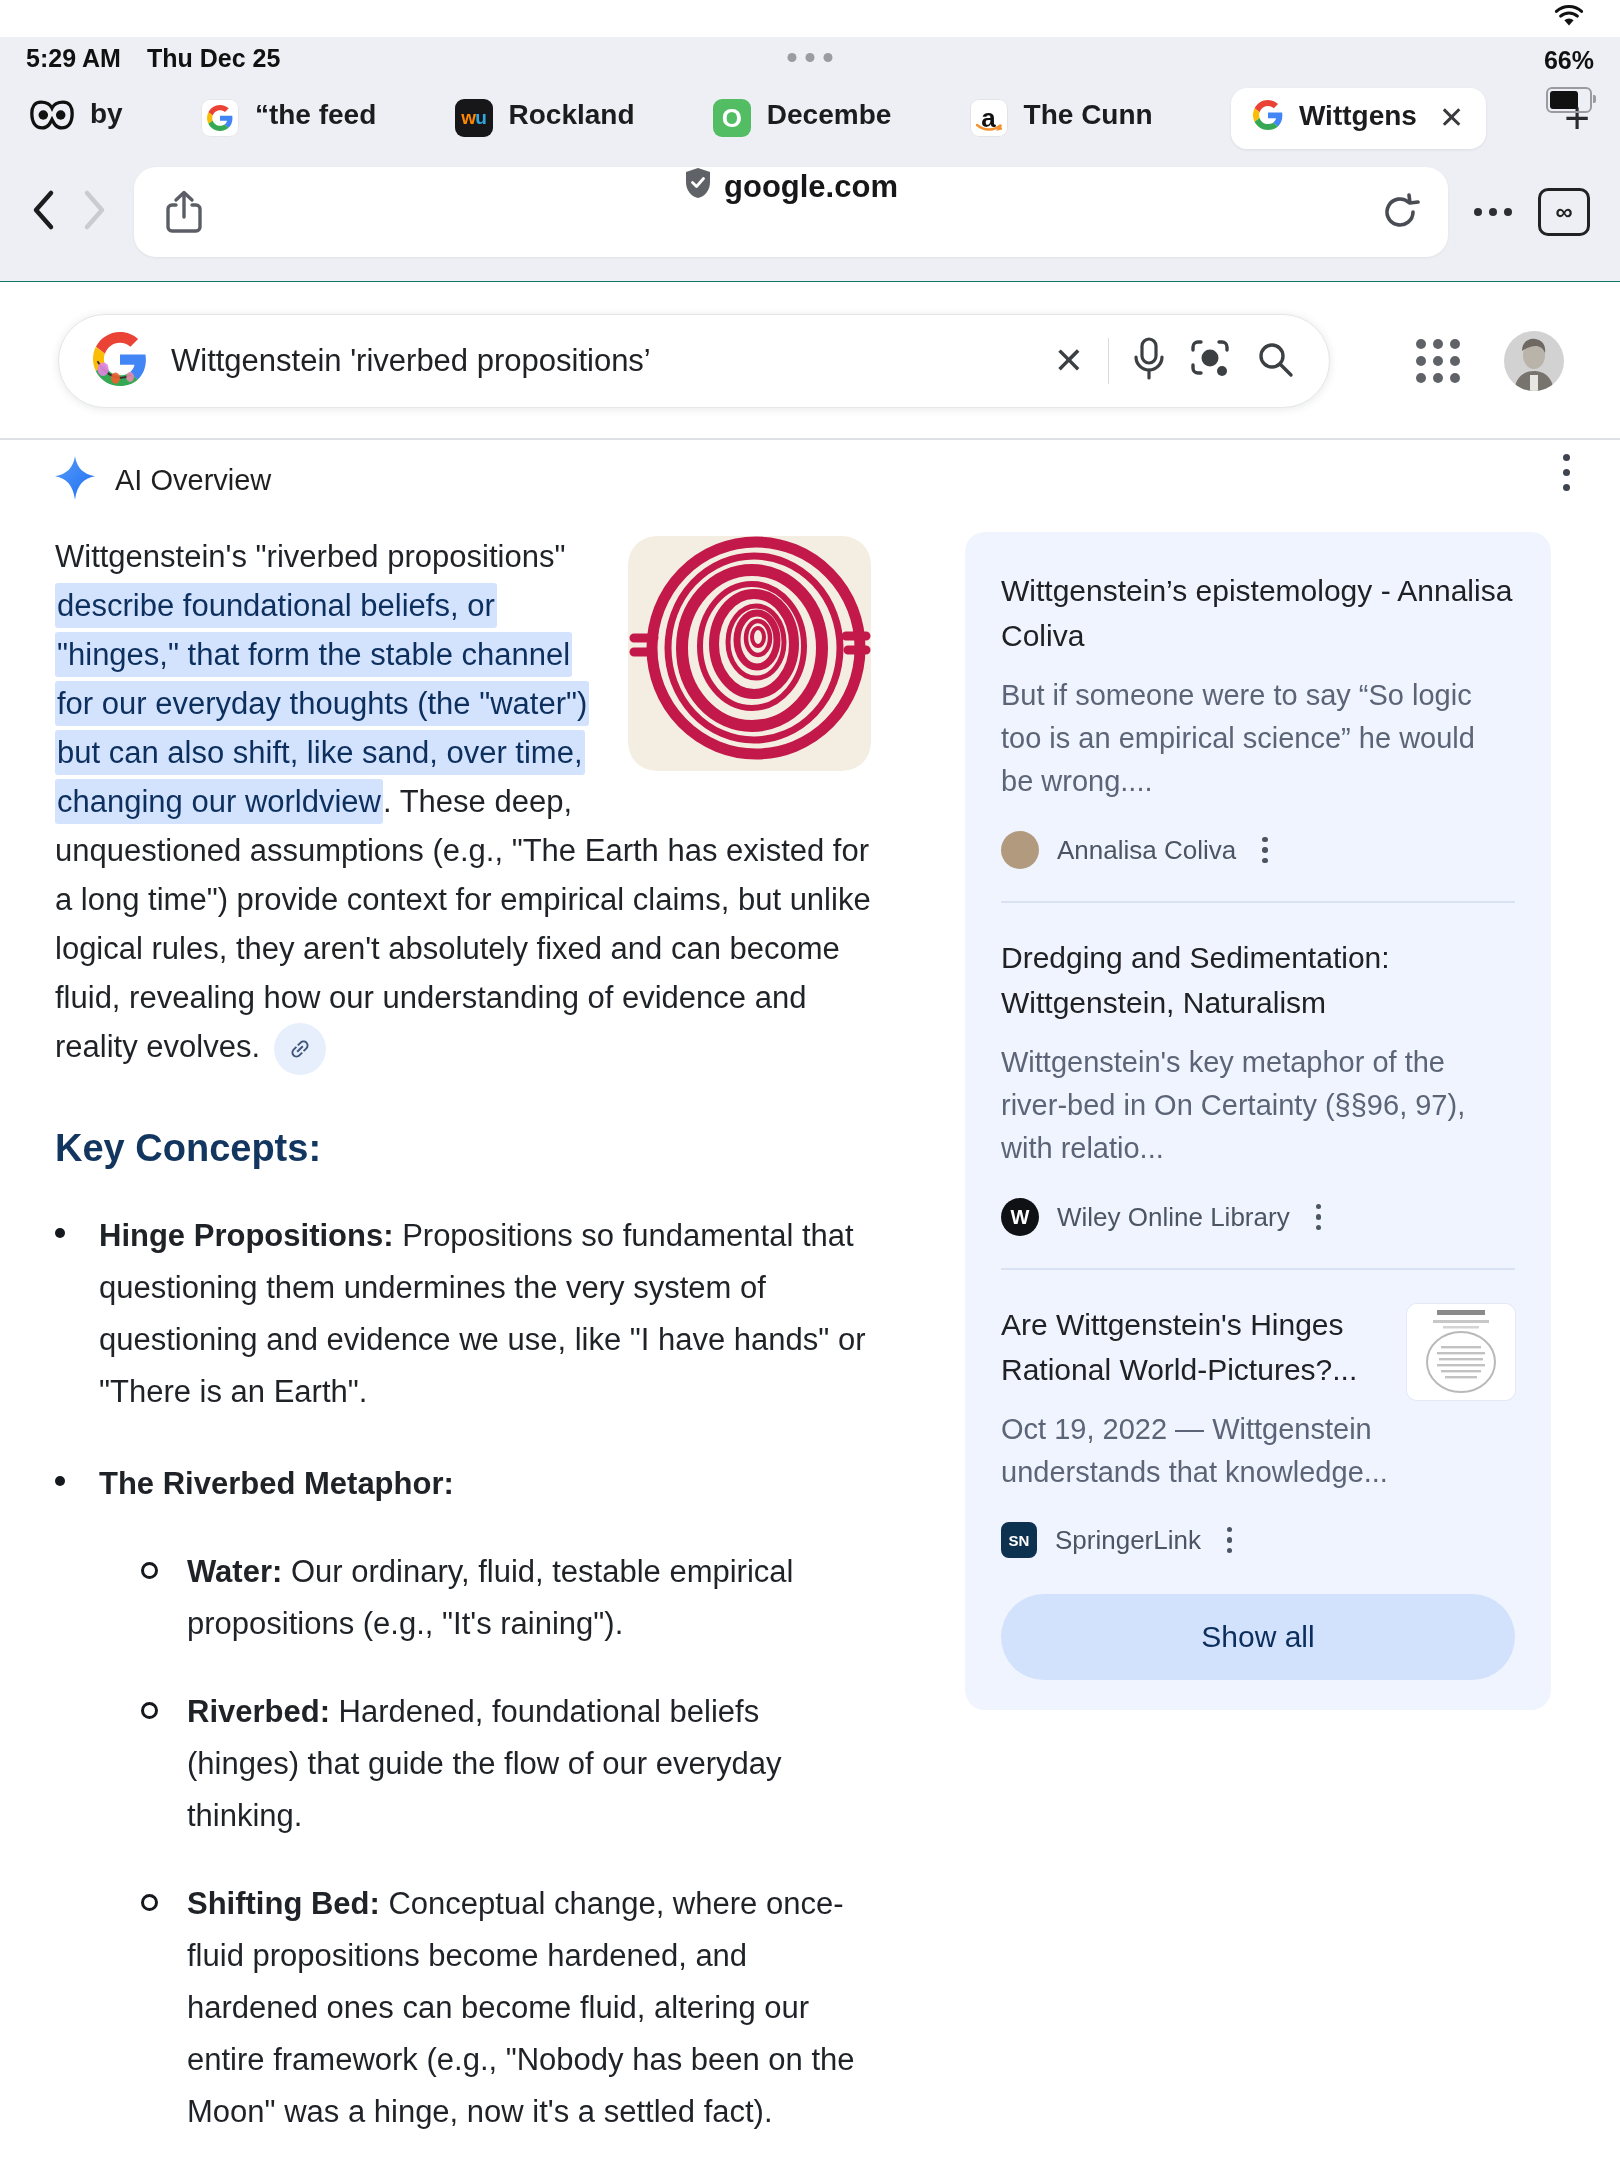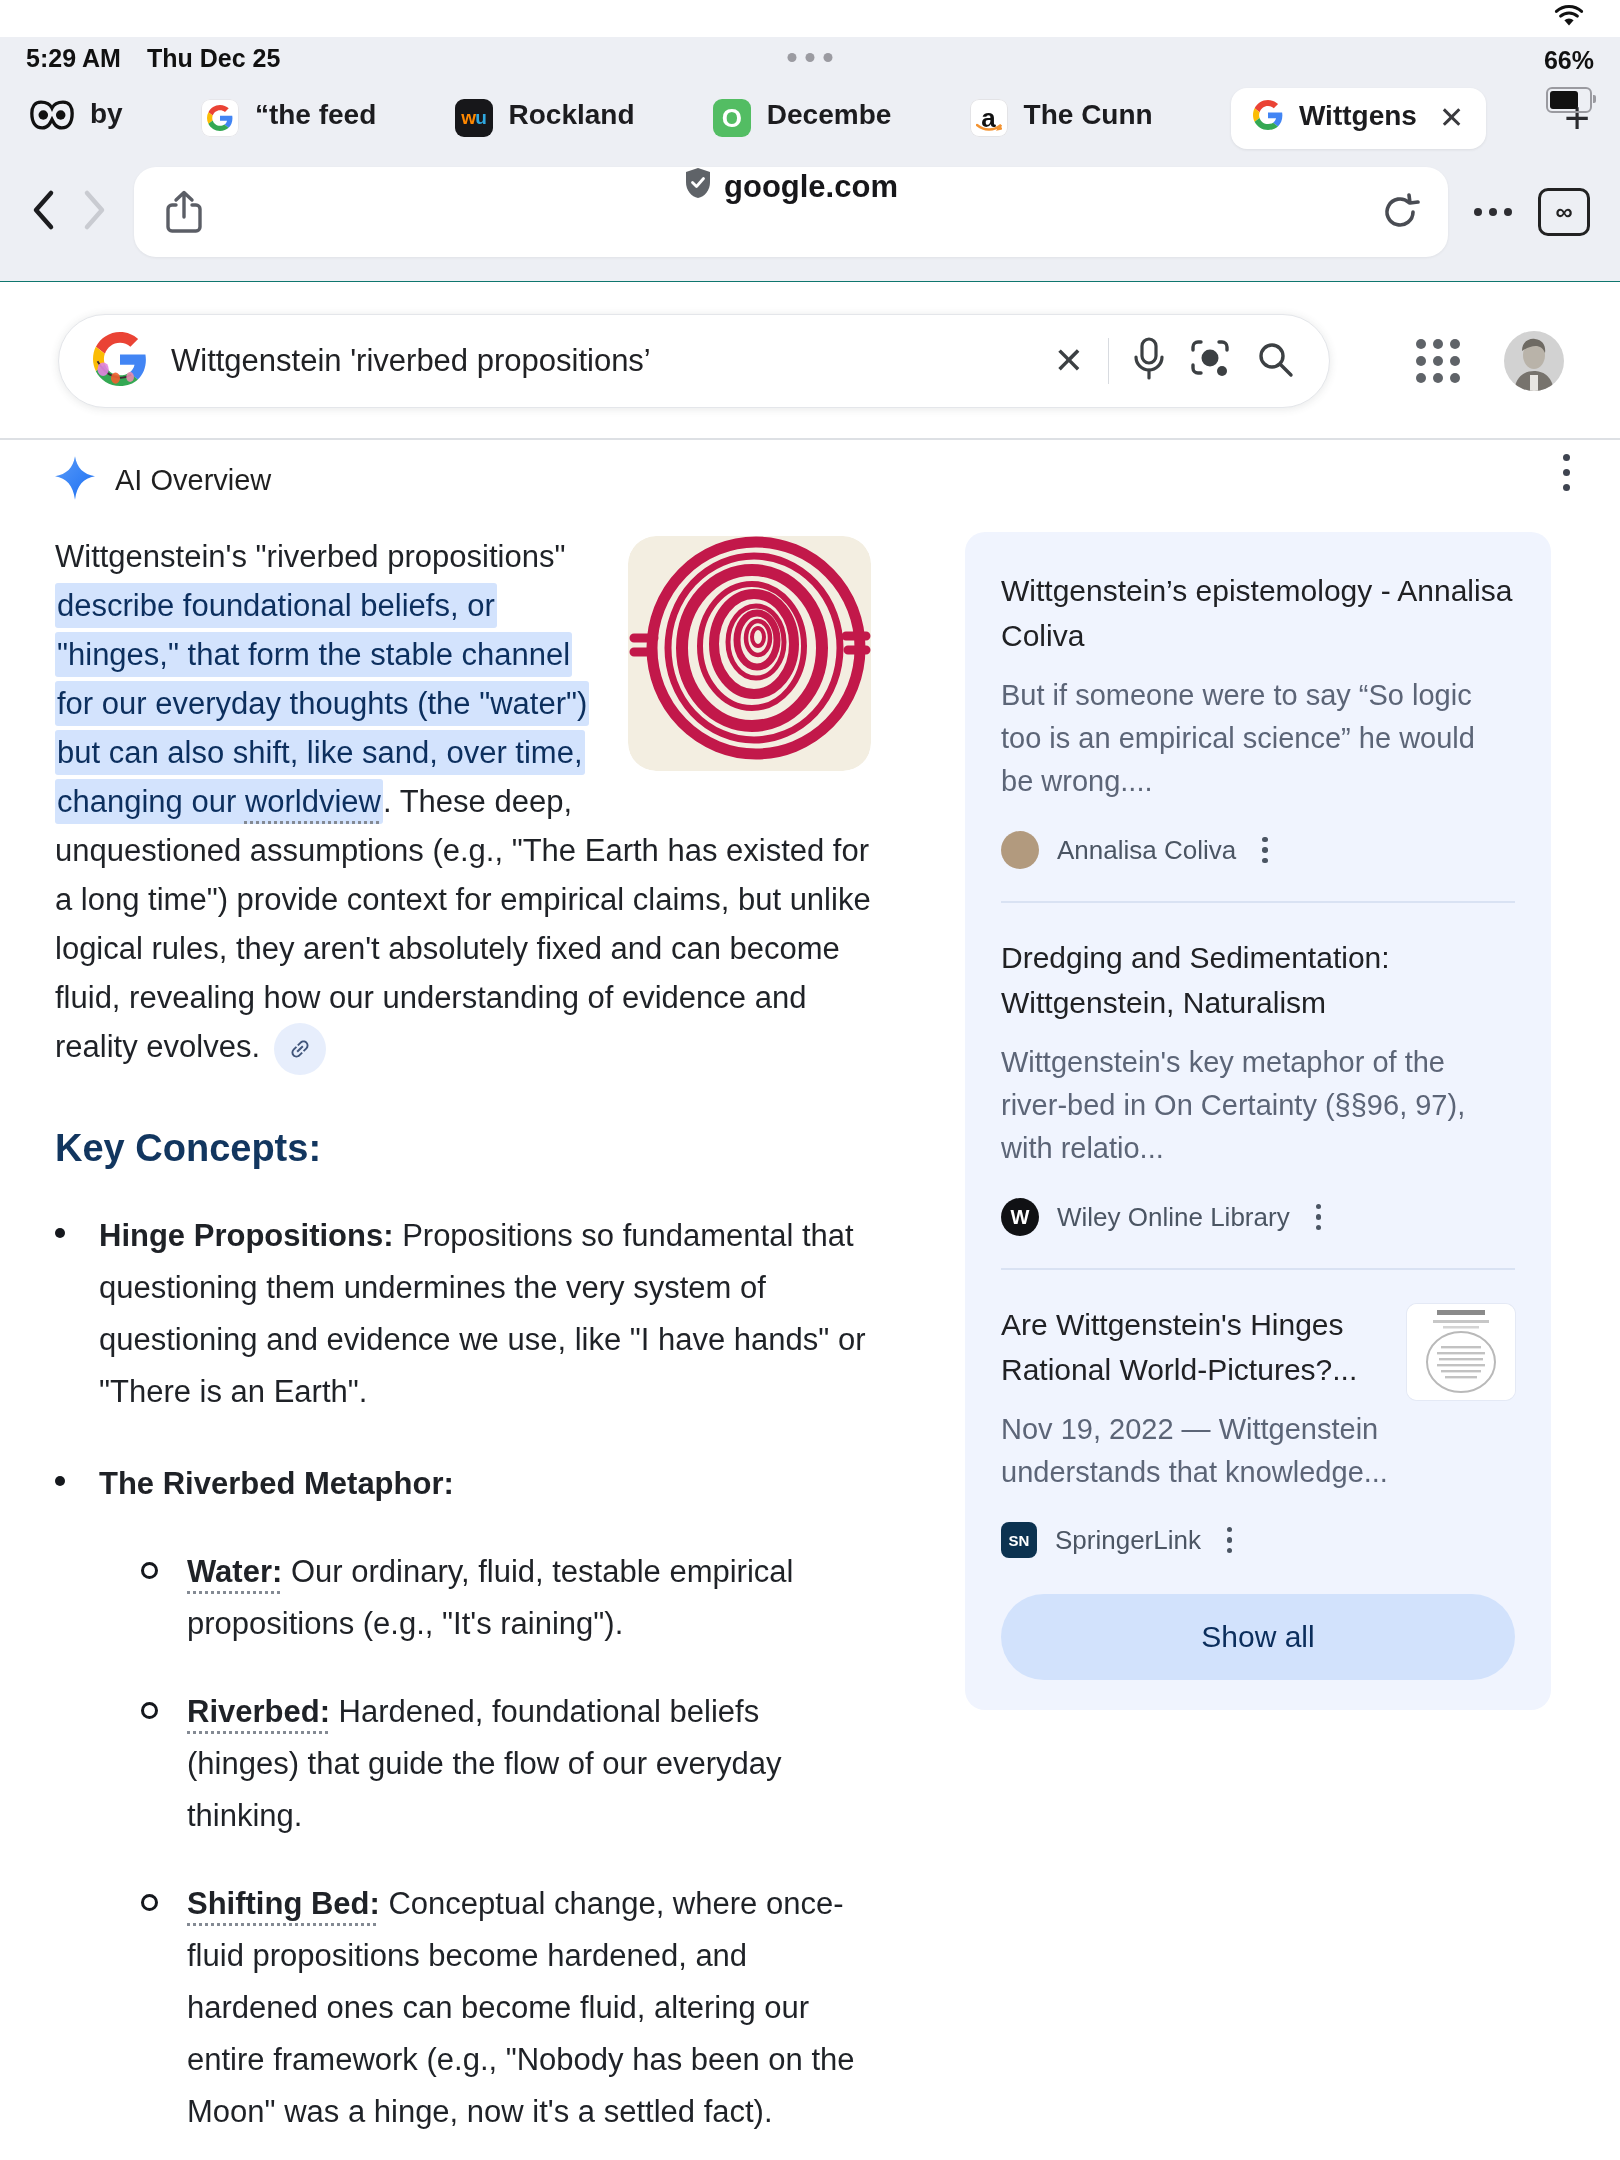--- a/index.html
+++ b/index.html
@@ -54,21 +54,21 @@
   .ai-header .label{font-size:29px;color:#1f1f1f;}
   .page-kebab{position:absolute;right:50px;top:14px;display:flex;flex-direction:column;gap:8px;}
   .page-kebab i{width:7px;height:7px;border-radius:50%;background:#3f4450;}
   .columns{display:flex;gap:94px;margin-top:28px;}
   .left-col{width:816px;}
   .right-col{width:586px;flex:none;}
   
   .hero-img{float:right;width:243px;height:235px;margin:4px 0 16px 26px;border-radius:28px;overflow:hidden;}
   .lead{font-size:31px;line-height:49px;color:#1f2227;margin:0;}
   .hl{background:#d3e3fd;color:#0c2f5e;padding:5px 2px;border-radius:3px;box-decoration-break:clone;-webkit-box-decoration-break:clone;}
-  .du{text-decoration:underline;text-decoration-style:dotted;text-decoration-thickness:3px;text-underline-offset:9px;text-decoration-color:#848a93;}
+  .du{text-decoration-style:dotted;text-decoration-thickness:3px;text-underline-offset:9px;text-decoration-color:#848a93;}
   .chip{display:inline-flex;width:52px;height:52px;border-radius:50%;background:#e7eefc;align-items:center;justify-content:center;vertical-align:middle;margin-left:14px;}
   
   .kc-head{font-size:38px;font-weight:700;color:#12365f;margin:52px 0 6px;}
   .li{display:flex;margin-top:40px;}
   .li-marker{flex:none;width:44px;padding-top:18px;}
   .li-marker i{display:block;width:10px;height:10px;border-radius:50%;background:#15181d;}
   .li.l2{margin-left:42px;margin-top:36px;}
   .li.l2 .li-marker{width:46px;padding-top:16px;}
   .li.l2 .li-marker i{width:11px;height:11px;background:transparent;border:3px solid #15181d;}
   .li-body{font-size:31px;line-height:52px;}
@@ -425,21 +425,21 @@
                   <rect x="34" y="42" width="40" height="2.4"></rect>
                   <rect x="30" y="48" width="48" height="2.4"></rect>
                   <rect x="32" y="54" width="44" height="2.4"></rect>
                   <rect x="30" y="60" width="48" height="2.4"></rect>
                   <rect x="34" y="66" width="40" height="2.4"></rect>
                   <rect x="38" y="72" width="32" height="2.4"></rect>
                 </g>
               </svg>
           </span>
           <div class="s-title">Are Wittgenstein's Hinges Rational World-Pictures?...</div>
-          <div class="s-snippet">Nov 19, 2022 — Wittgenstein understands that knowledge...</div>
+          <div class="s-snippet">Oct 19, 2022 — Wittgenstein understands that knowledge...</div>
           <div class="s-src">
             <span class="badge sn">SN</span>
             <span class="name">SpringerLink</span>
             <span class="s-kebab">
                 <i></i>
                 <i></i>
                 <i></i>
               </span>
           </div>
         </div>

